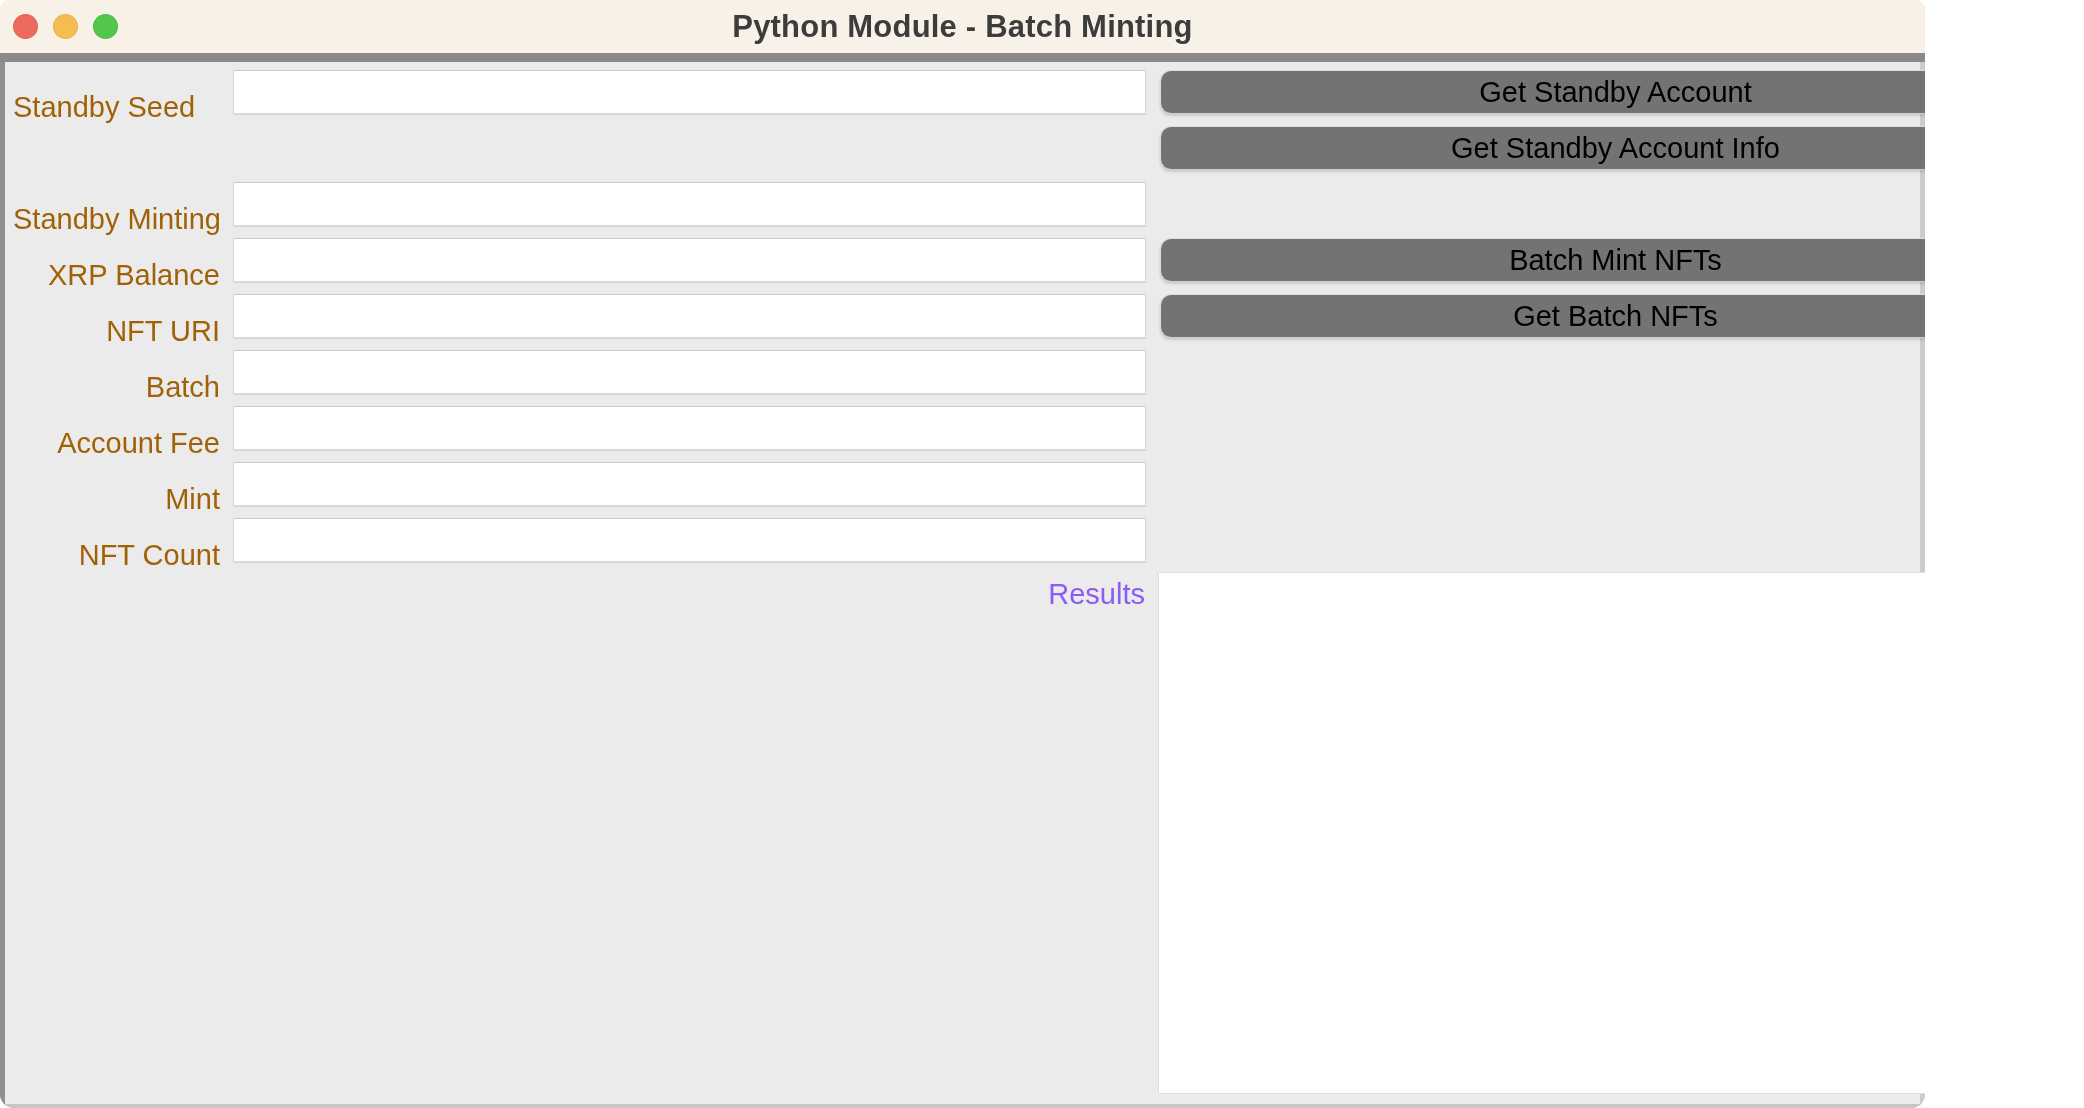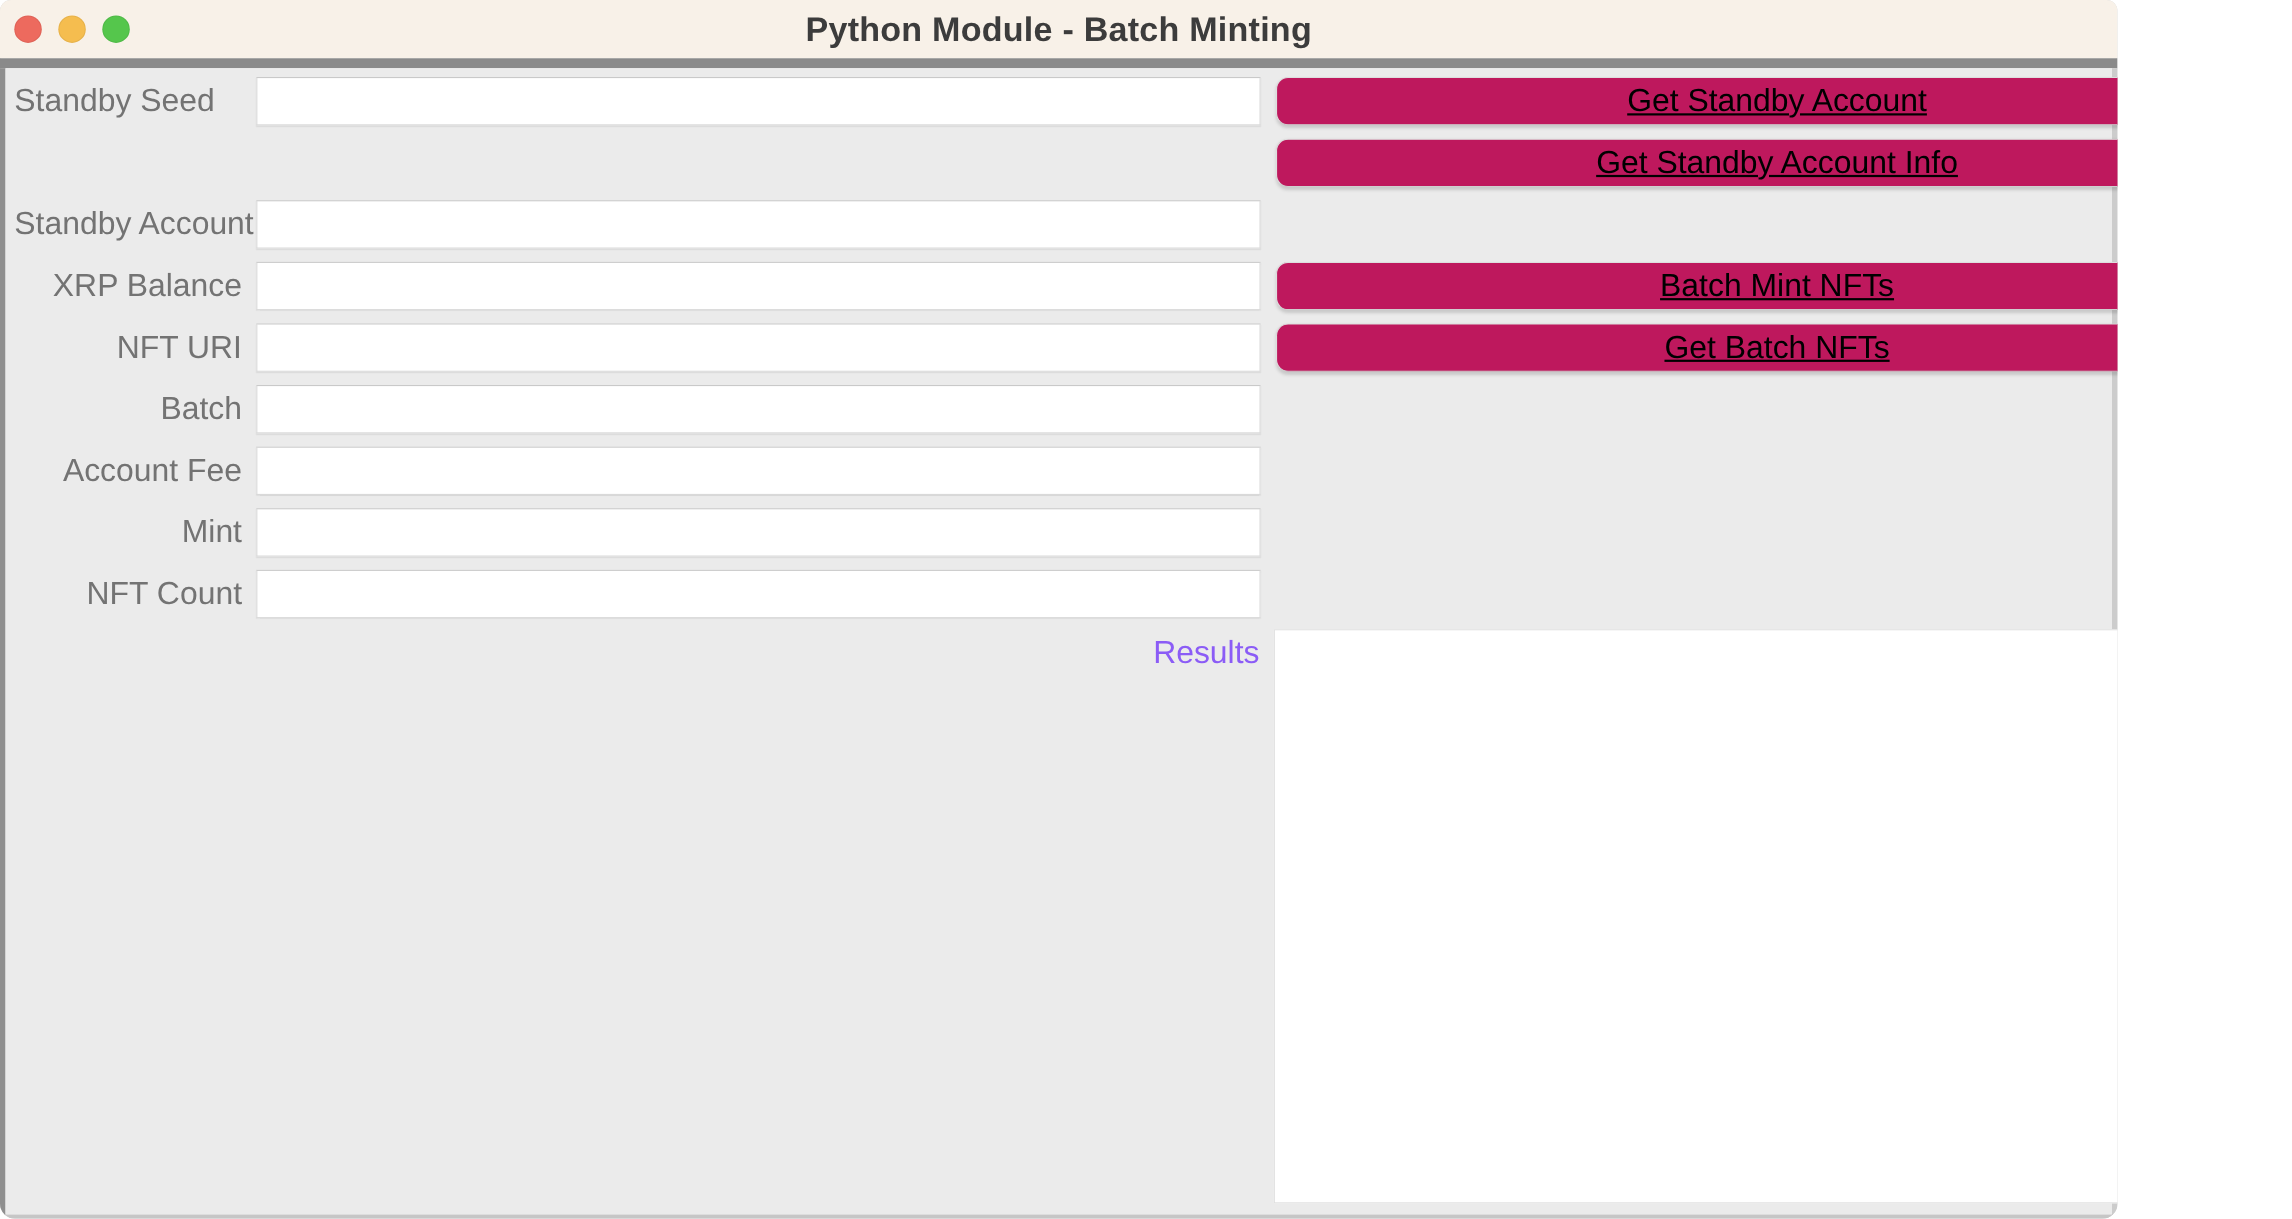--- a/index.html
+++ b/index.html
@@ -81,23 +81,24 @@
     top: 62px; left: 5px; right: 5px; bottom: 4px;
     background: #ebebeb;
   }
   .field-label {
     position: absolute;
     left: 8px;
     width: 207px;
     height: 44px;
     line-height: 44px;
     font-size: 29px;
-    color: #737373;
+    color: #a16207;
     text-align: right;
     white-space: nowrap;
+    margin-top: 15px;
   }
   .field-label.align-left { text-align: left; }
   .entry {
     position: absolute;
     left: 228px;
     width: 913px;
     height: 44px;
     box-sizing: border-box;
     background: #ffffff;
     border: 1px solid #d9d9d9;
@@ -108,32 +109,31 @@
     padding: 0 10px;
     outline: none;
     border-radius: 0;
   }
   .btn {
     position: absolute;
     left: 1155px;
     width: 911px;
     height: 44px;
     box-sizing: border-box;
-    background: #be185d;
+    background: #737373;
     border: 1px solid #dedede;
     border-bottom-color: #cfcfcf;
     border-radius: 11px;
     box-shadow: 0 2px 3px rgba(0,0,0,0.15);
     font-family: inherit;
     font-size: 29px;
     color: #000000;
     text-align: center;
     cursor: default;
     padding: 0;
-    text-decoration: underline;
   }
   .results-label {
     position: absolute;
     left: 880px;
     top: 510px;
     width: 260px;
     height: 44px;
     line-height: 44px;
     font-size: 29px;
     color: #8b5cf6;
@@ -180,21 +180,21 @@
   </div>
 
   <div class="topstrip"></div>
   <div class="leftborder"></div>
   <div class="rightborder"></div>
   <div class="bottomborder"></div>
 
   <div class="content">
 
     <div class="field-label align-left r0">Standby Seed</div>
-    <div class="field-label r2">Standby Account</div>
+    <div class="field-label r2">Standby Minting</div>
     <div class="field-label r3">XRP Balance</div>
     <div class="field-label r4">NFT URI</div>
     <div class="field-label r5">Batch</div>
     <div class="field-label r6">Account Fee</div>
     <div class="field-label r7">Mint</div>
     <div class="field-label r8">NFT Count</div>
 
     <input class="entry r0" type="text" value="" style="">
     <input class="entry r2" type="text" value="" style="">
     <input class="entry r3" type="text" value="" style="">

